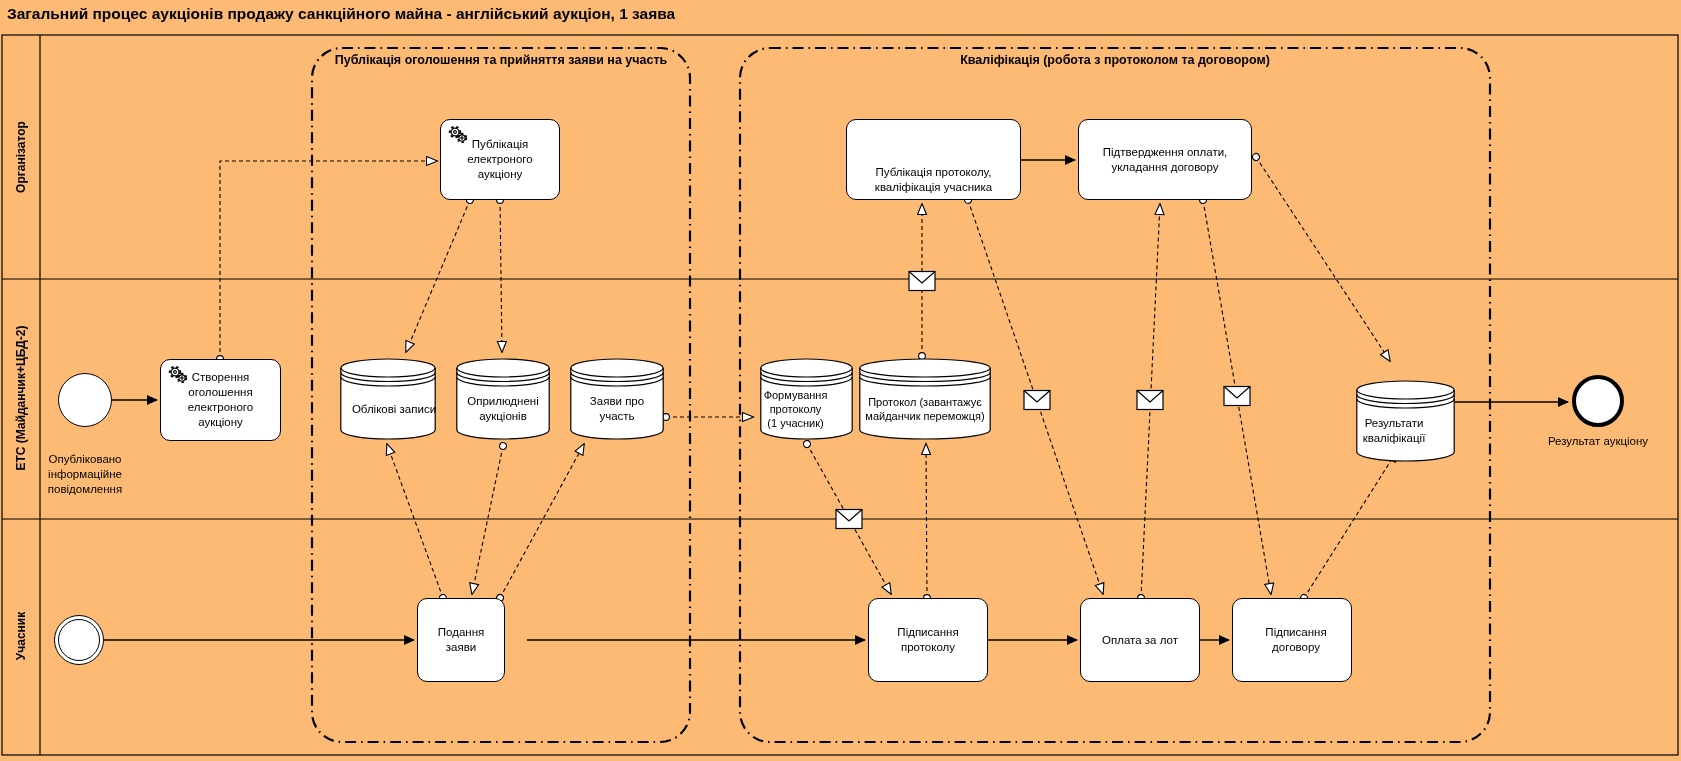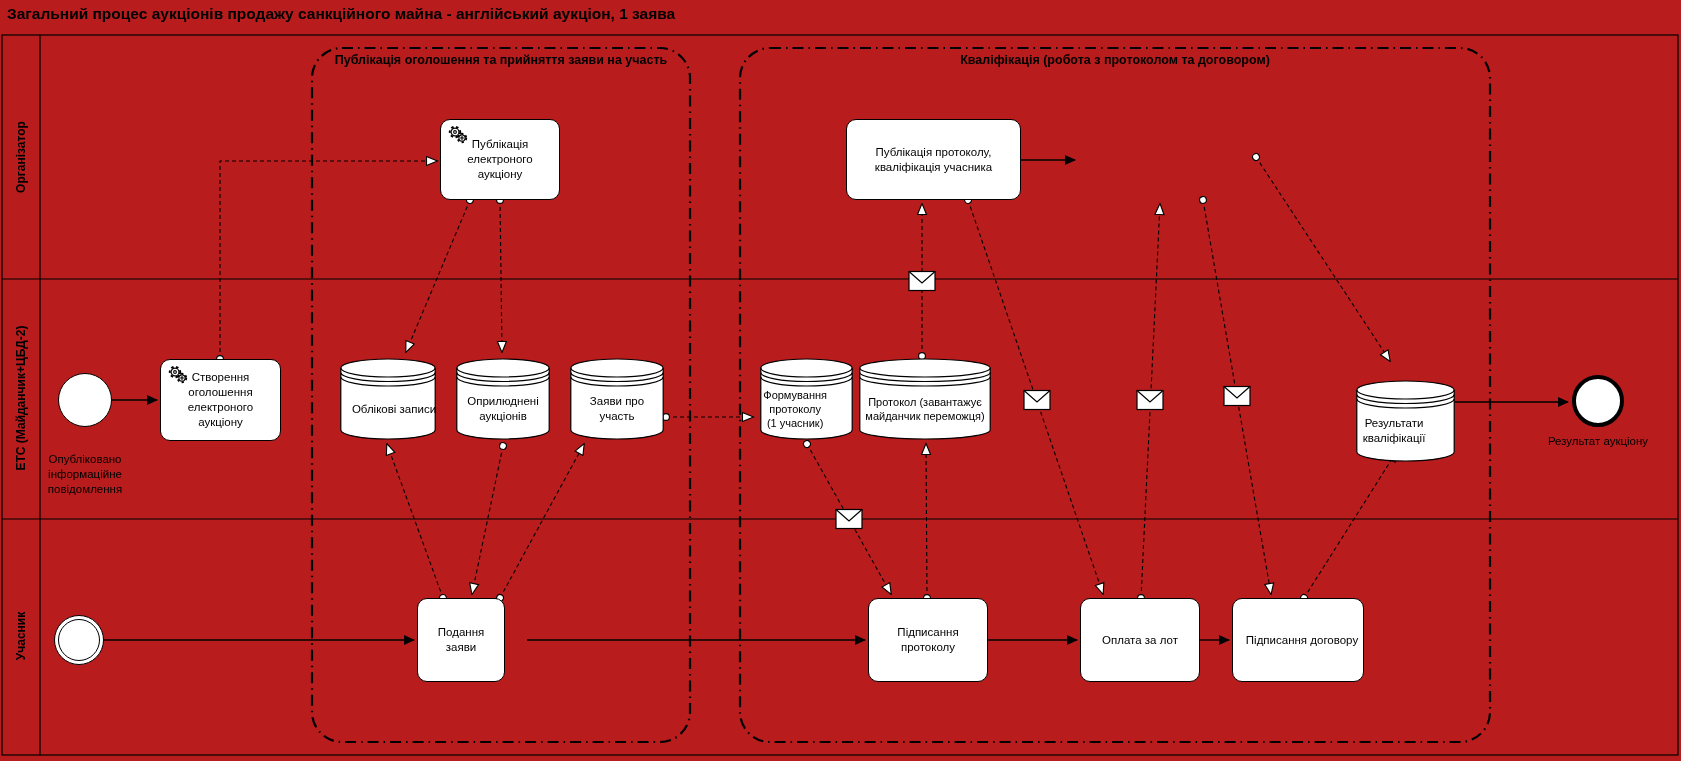--- a/index.html
+++ b/index.html
@@ -1,17 +1,17 @@
 <!DOCTYPE html>
 <html><head>
 <meta charset="utf-8">
 <style>
   html,body{margin:0;padding:0;background:#fff;}
   body{font-family:"Liberation Sans", sans-serif; color:#000;}
-  #canvas{position:relative;width:1681px;height:761px;background:#b91c1c;overflow:hidden;}
+  #canvas{position:relative;width:1681px;height:761px;background:#fdba74;overflow:hidden;}
   #title{position:absolute;left:7px;top:5px;font-size:15.5px;font-weight:bold;white-space:nowrap;}
   svg.layer{position:absolute;left:0;top:0;}
   .node{position:absolute;box-sizing:border-box;background:#fff;border:1.3px solid #000;border-radius:10px;
         display:flex;align-items:center;justify-content:center;text-align:center;
         font-size:11.5px;line-height:1.3;padding:4px;}
   .cylinder{position:absolute;box-sizing:border-box;background:transparent;border:none;
         display:flex;align-items:center;justify-content:center;text-align:center;
         font-size:11.5px;line-height:1.3;padding:26px 4px 6px 4px;}
   .cylinder .lbl{position:relative;z-index:2;}
   .cyl-svg{position:absolute;left:0;top:0;z-index:1;}
@@ -145,38 +145,41 @@
         <circle cx="10" cy="9" r="3.9" stroke-width="1.1" fill="#fff"></circle>
         <circle cx="10" cy="9" r="1.4" stroke-width="1.1"></circle>
         <circle cx="17" cy="15" r="4.2" stroke-width="2" stroke-dasharray="2.2 2.4"></circle>
         <circle cx="17" cy="15" r="3.1" stroke-width="1.1" fill="#fff"></circle>
         <circle cx="17" cy="15" r="1.1" stroke-width="1.1"></circle>
       </g>
     </svg>
     <span class="lbl">Публікація електроного аукціону</span>
   </div>
 
-  <div class="node" style="left:846px;top:119px;width:175px;height:81px;">
+  <div class="node" style="left:846px;top:119px;width:175px;height:81px;align-items:flex-end;">
     <span class="lbl">Публікація протоколу, кваліфікація учасника</span>
   </div>
 
+  <div class="node" style="left:1078px;top:119px;width:174px;height:81px;">
+    <span class="lbl">Підтвердження оплати, укладання договору</span>
+  </div>
 
   <div class="node" style="left:417px;top:598px;width:88px;height:84px;">
     <span class="lbl">Подання заяви</span>
   </div>
 
   <div class="node" style="left:868px;top:598px;width:120px;height:84px;">
     <span class="lbl">Підписання протоколу</span>
   </div>
 
   <div class="node" style="left:1080px;top:598px;width:120px;height:84px;">
     <span class="lbl">Оплата за лот</span>
   </div>
 
-  <div class="node" style="left:1232px;top:598px;width:132px;height:84px;padding-left:12px;">
+  <div class="node" style="left:1232px;top:598px;width:120px;height:84px;padding-left:12px;">
     <span class="lbl">Підписання договору</span>
   </div>
 
   <div class="cylinder" style="left:340px;top:358px;width:108px;height:82px;align-items:center;">
       <svg width="96" height="82" class="cyl-svg">
         <path d="M0.8,10 A47.2,9 0 0 1 95.2,10 L95.2,72 A47.2,9 0 0 1 0.8,72 Z" fill="#fff" stroke="#000" stroke-width="1.2"></path>
         <path d="M0.8,10 A47.2,9 0 0 0 95.2,10" fill="none" stroke="#000" stroke-width="1.2"></path>
         <path d="M0.8,14.5 A47.2,9 0 0 0 95.2,14.5" fill="none" stroke="#000" stroke-width="1.2"></path>
         <path d="M0.8,19 A47.2,9 0 0 0 95.2,19" fill="none" stroke="#000" stroke-width="1.2"></path>
       </svg>
@@ -193,21 +196,21 @@
   </div>
   <div class="cylinder" style="left:570px;top:358px;width:94px;height:82px;">
       <svg width="94" height="82" class="cyl-svg">
         <path d="M0.8,10 A46.2,9 0 0 1 93.2,10 L93.2,72 A46.2,9 0 0 1 0.8,72 Z" fill="#fff" stroke="#000" stroke-width="1.2"></path>
         <path d="M0.8,10 A46.2,9 0 0 0 93.2,10" fill="none" stroke="#000" stroke-width="1.2"></path>
         <path d="M0.8,14.5 A46.2,9 0 0 0 93.2,14.5" fill="none" stroke="#000" stroke-width="1.2"></path>
         <path d="M0.8,19 A46.2,9 0 0 0 93.2,19" fill="none" stroke="#000" stroke-width="1.2"></path>
       </svg>
     <span class="lbl">Заяви про участь</span>
   </div>
-  <div class="cylinder" style="left:760px;top:358px;width:71px;height:82px;font-size:11px;justify-content:flex-end;">
+  <div class="cylinder" style="left:760px;top:358px;width:71px;height:82px;font-size:11px;">
       <svg width="93" height="82" class="cyl-svg">
         <path d="M0.8,10 A45.7,9 0 0 1 92.2,10 L92.2,72 A45.7,9 0 0 1 0.8,72 Z" fill="#fff" stroke="#000" stroke-width="1.2"></path>
         <path d="M0.8,10 A45.7,9 0 0 0 92.2,10" fill="none" stroke="#000" stroke-width="1.2"></path>
         <path d="M0.8,14.5 A45.7,9 0 0 0 92.2,14.5" fill="none" stroke="#000" stroke-width="1.2"></path>
         <path d="M0.8,19 A45.7,9 0 0 0 92.2,19" fill="none" stroke="#000" stroke-width="1.2"></path>
       </svg>
     <span class="lbl">Формування протоколу (1 учасник)</span>
   </div>
   <div class="cylinder" style="left:859px;top:358px;width:132px;height:82px;font-size:11px;">
       <svg width="132" height="82" class="cyl-svg">

